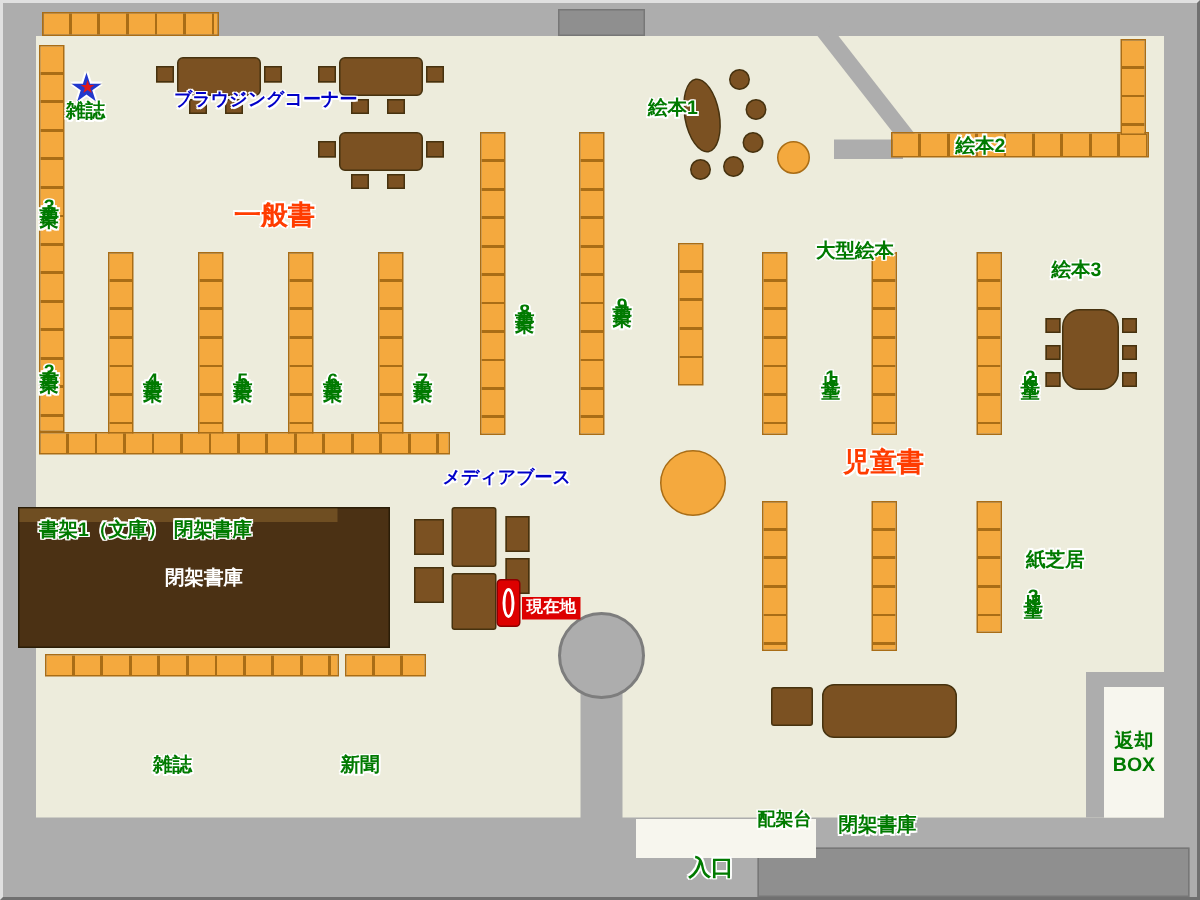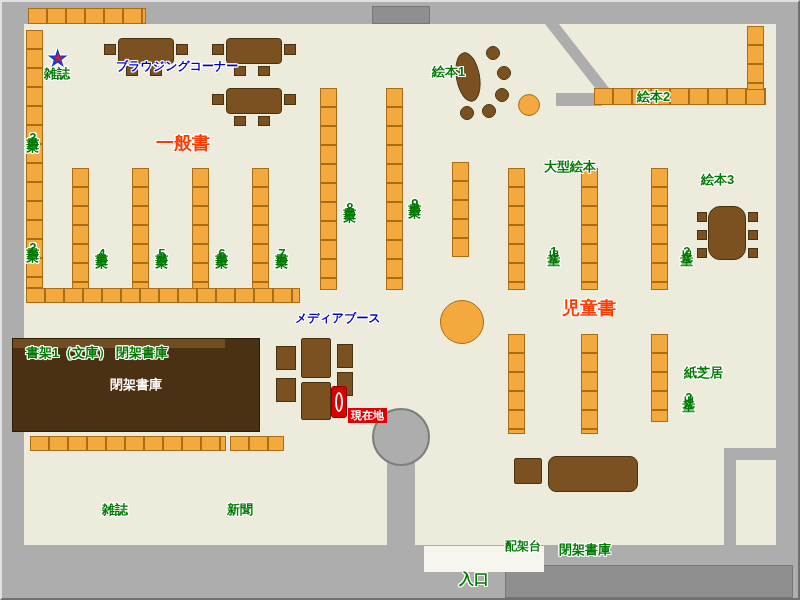--- a/index.html
+++ b/index.html
@@ -61,20 +61,26 @@
   <div class="wall" style="left:0;top:545px;width:800px;height:55px"></div>
   <div class="wall-dark" style="left:372px;top:6px;width:58px;height:18px"></div>
   <div class="wall-dark" style="left:505px;top:565px;width:288px;height:33px"></div>
   <div class="opening" style="left:424px;top:546px;width:120px;height:26px"></div>
   <div class="wall" style="left:387px;top:458px;width:28px;height:92px"></div>
   <div class="wall" style="left:545px;top:24px;width:11px;height:95px;transform:rotate(-38deg);transform-origin:0 0"></div>
   <div class="wall" style="left:556px;top:93px;width:46px;height:13px"></div>
 
   <div class="wall" style="left:724px;top:448px;width:68px;height:12px"></div>
   <div class="wall" style="left:724px;top:458px;width:12px;height:87px"></div>
+  <div class="opening" style="left:736px;top:458px;width:40px;height:87px">
+    <div class="nook-text">
+      <span>返却</span>
+      <span>BOX</span>
+    </div>
+  </div>
 
   <div class="shelf-h" style="left:28px;top:8px;width:118px;height:16px"></div>
   <div class="shelf-v" style="left:26px;top:30px;width:17px;height:258px"></div>
   <div class="shelf-v" style="left:72px;top:168px;width:17px;height:122px"></div>
   <div class="shelf-v" style="left:132px;top:168px;width:17px;height:122px"></div>
   <div class="shelf-v" style="left:192px;top:168px;width:17px;height:122px"></div>
   <div class="shelf-v" style="left:252px;top:168px;width:17px;height:122px"></div>
   <div class="shelf-v" style="left:320px;top:88px;width:17px;height:202px"></div>
   <div class="shelf-v" style="left:386px;top:88px;width:17px;height:202px"></div>
   <div class="shelf-v" style="left:452px;top:162px;width:17px;height:95px"></div>
@@ -164,21 +170,21 @@
   <div class="lbl g" style="left:701px;top:129px">絵本3</div>
   <div class="lbl g" style="left:544px;top:116px">大型絵本</div>
   <div class="lbl g v" style="left:546px;top:196px">児童1</div>
   <div class="lbl g v" style="left:679px;top:196px">児童2</div>
   <div class="lbl r" style="left:562px;top:299px">児童書</div>
   <div class="lbl g" style="left:684px;top:322px">紙芝居</div>
   <div class="lbl g v" style="left:681px;top:342px">児童3</div>
   <div class="lbl g" style="left:26px;top:302px">書架1（文庫）</div>
   <div class="lbl g" style="left:116px;top:302px">閉架書庫</div>
   <div class="lbl b" style="left:295px;top:312px">メディアブース</div>
-  <div class="chip" style="left:348px;top:408px">現在地</div>
+  <div class="chip" style="left:348px;top:398px">現在地</div>
   <div class="lbl g" style="left:102px;top:459px">雑誌</div>
   <div class="lbl g" style="left:227px;top:459px">新聞</div>
   <div class="lbl g" style="left:505px;top:496px;font-size:12px">配架台</div>
   <div class="lbl g" style="left:559px;top:499px">閉架書庫</div>
   <div class="lbl g" style="left:459px;top:527px;font-size:15px">入口</div>
 
   <div class="frame"></div>
 </div>
 
 </body></html>

